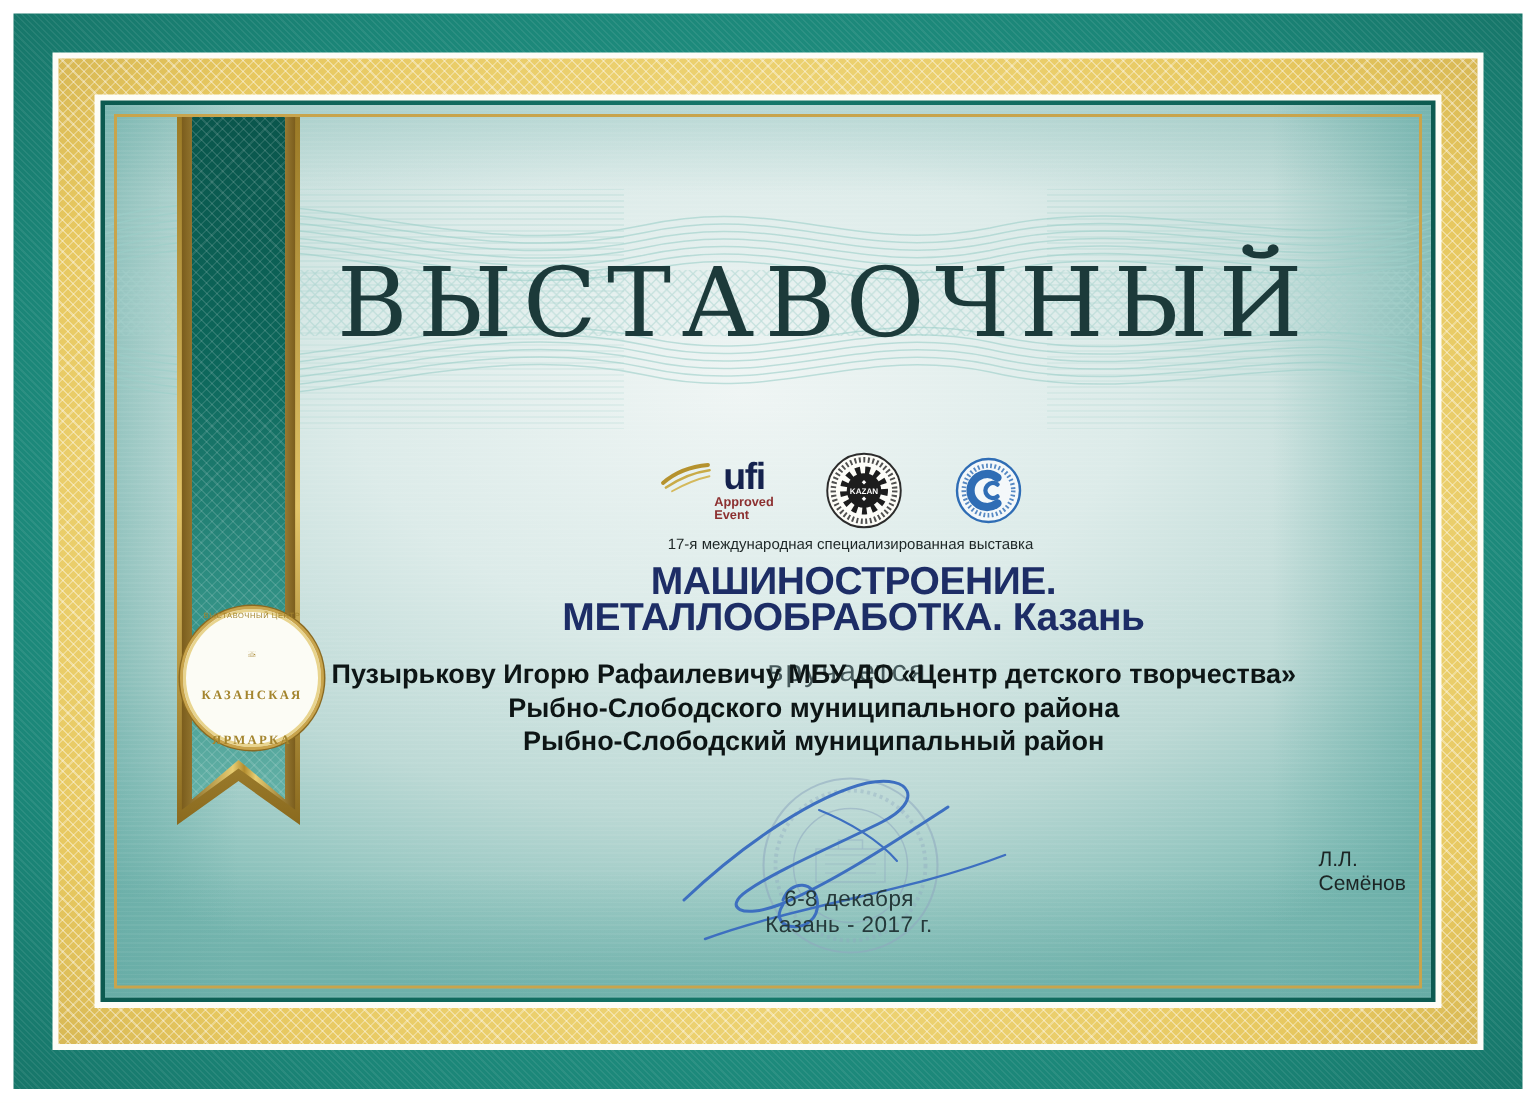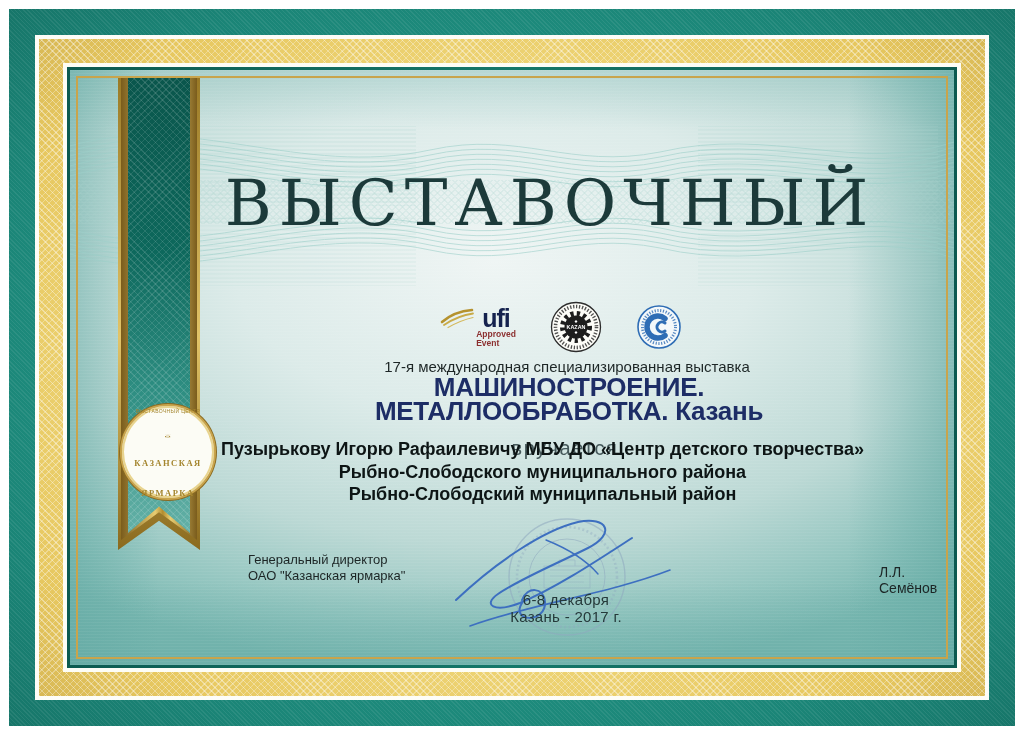--- a/index.html
+++ b/index.html
@@ -50,21 +50,21 @@
   .med-name{font-family:"Liberation Serif","DejaVu Serif",serif;font-weight:bold;font-size:8.5px;
      color:#a4852e;letter-spacing:1.5px;line-height:10px;}
   
   .center{position:absolute;left:0;right:0;text-align:center;z-index:4;}
   .title{top:96px;font-family:"DejaVu Serif","Liberation Serif",serif;font-weight:normal;
      font-size:64px;letter-spacing:7px;color:#1c3a3a;transform:translateX(38px);}
   .logos{top:231px;display:flex;justify-content:center;align-items:center;gap:34px;transform:translateX(49px);}
   .ufi{display:flex;align-items:flex-start;gap:2px;}
   .ufi-word{font-size:25px;font-weight:bold;color:#15224e;line-height:22px;letter-spacing:-1px;}
   .ufi-sub{font-size:8.5px;color:#8c3030;font-weight:bold;line-height:9px;text-align:left;margin-top:1px;}
-  .edition{top:288px;font-size:15px;color:#1d2626;transform:translateX(55px);}
+  .edition{top:288px;font-size:10px;color:#1d2626;transform:translateX(55px);}
   .expo{top:305px;font-size:26px;font-weight:bold;color:#1d2d66;letter-spacing:-.3px;line-height:24px;transform:translateX(57px);}
   .award{top:367px;font-size:20px;color:#46595b;letter-spacing:1.5px;transform:translateX(53px);}
   .recipient{top:368px;font-size:18px;font-weight:bold;color:#0d1515;line-height:22.5px;transform:translateX(8px);padding-left:45px;}
   .director{position:absolute;left:178px;top:482px;font-size:13px;color:#1c2525;line-height:16px;z-index:4;}
   .signzone{position:absolute;left:0;right:0;top:430px;height:190px;z-index:3;display:flex;justify-content:center;}
   .signzone svg{transform:translateX(54px);}
   .dates{font-size:15px;color:#25393a;line-height:17px;letter-spacing:.3px;}
   .dates{top:521px;transform:translateX(54px);}
   .signer{position:absolute;left:766px;top:494px;font-size:14px;color:#1c2525;z-index:4;margin-left:43px;}
 </style>
@@ -178,24 +178,20 @@
           <div>МЕТАЛЛООБРАБОТКА. Казань</div>
         </div>
 
         <div class="center award">вручается</div>
         <div class="center recipient">
           <div>Пузырькову Игорю Рафаилевичу МБУ ДО «Центр детского творчества»</div>
           <div>Рыбно-Слободского муниципального района</div>
           <div>Рыбно-Слободский муниципальный район</div>
         </div>
 
-        <div class="director">
-          <div>Генеральный директор</div>
-          <div>ОАО "Казанская ярмарка"</div>
-        </div>
 
         <div class="signzone">
           <svg width="280" height="190" viewBox="0 0 280 190">
 
             <g stroke="#8fa8bf" fill="none" opacity=".55">
               <circle cx="141" cy="77" r="58" stroke-width="1.4"></circle>
               <circle cx="141" cy="77" r="50" stroke-width="2.6" stroke-dasharray="2 2.4" opacity=".7"></circle>
               <circle cx="141" cy="77" r="38" stroke-width="1"></circle>
               <rect x="118" y="66" width="46" height="22" stroke-width="1" opacity=".8"></rect>
               <path d="M124,70 H158 M124,76 H158 M124,82 H158" stroke-width=".8" opacity=".7"></path>

